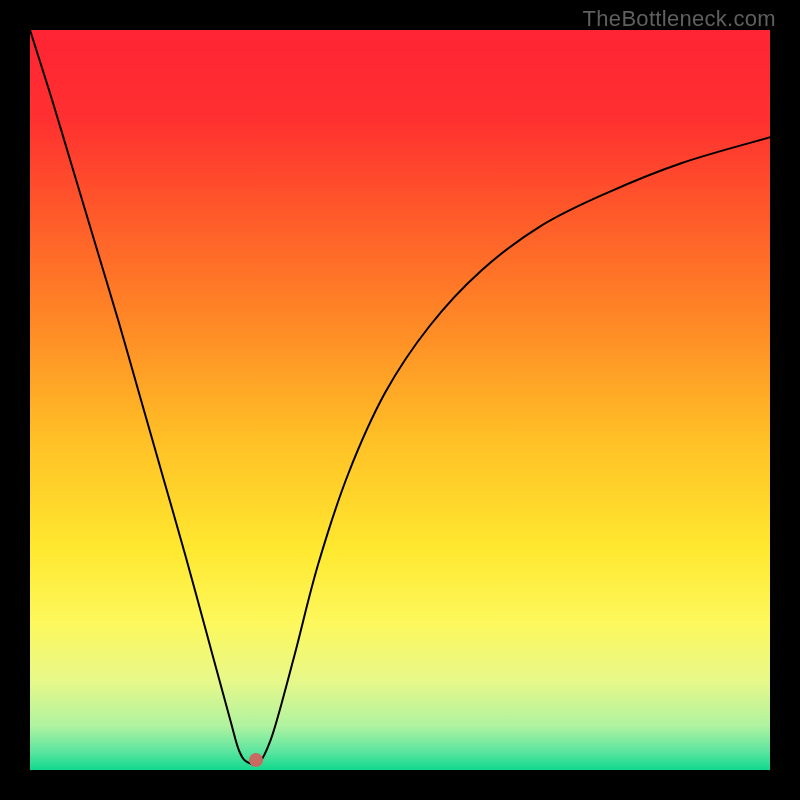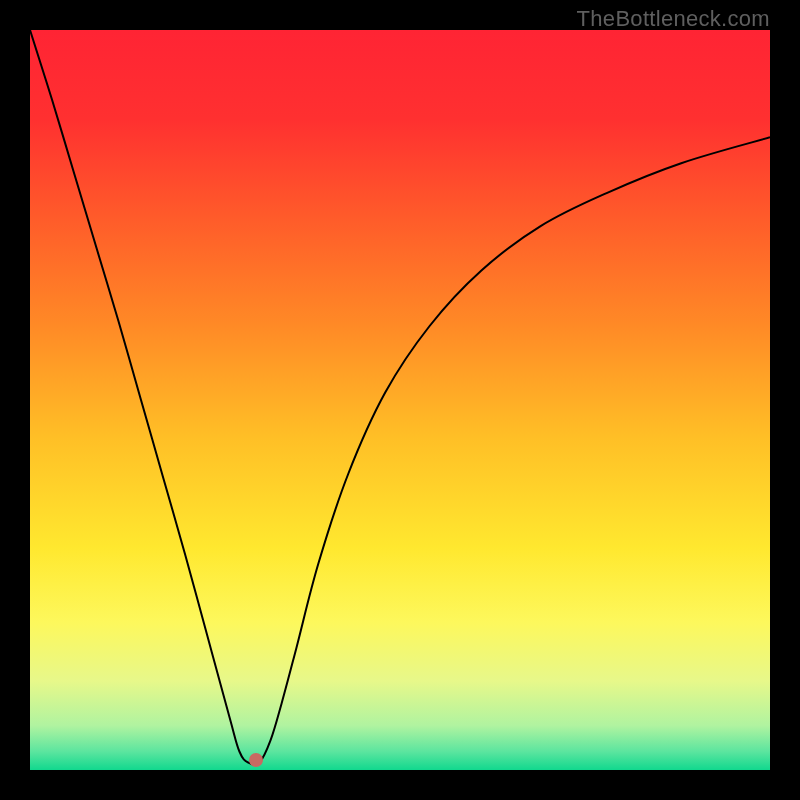--- a/index.html
+++ b/index.html
@@ -6,21 +6,21 @@
   html, body { width: 800px; height: 800px; overflow: hidden; background: #000; }
   .frame {
     position: relative;
     width: 800px;
     height: 800px;
     background: #000;
   }
   .watermark {
     position: absolute;
     top: 6px;
-    right: 30px;
+    right: 24px;
     font-family: Arial, Helvetica, sans-serif;
     font-size: 22px;
     color: #5f5f5f;
     letter-spacing: 0.3px;
     z-index: 10;
   }
   .plot {
     position: absolute;
     left: 30px;
     top: 30px;

